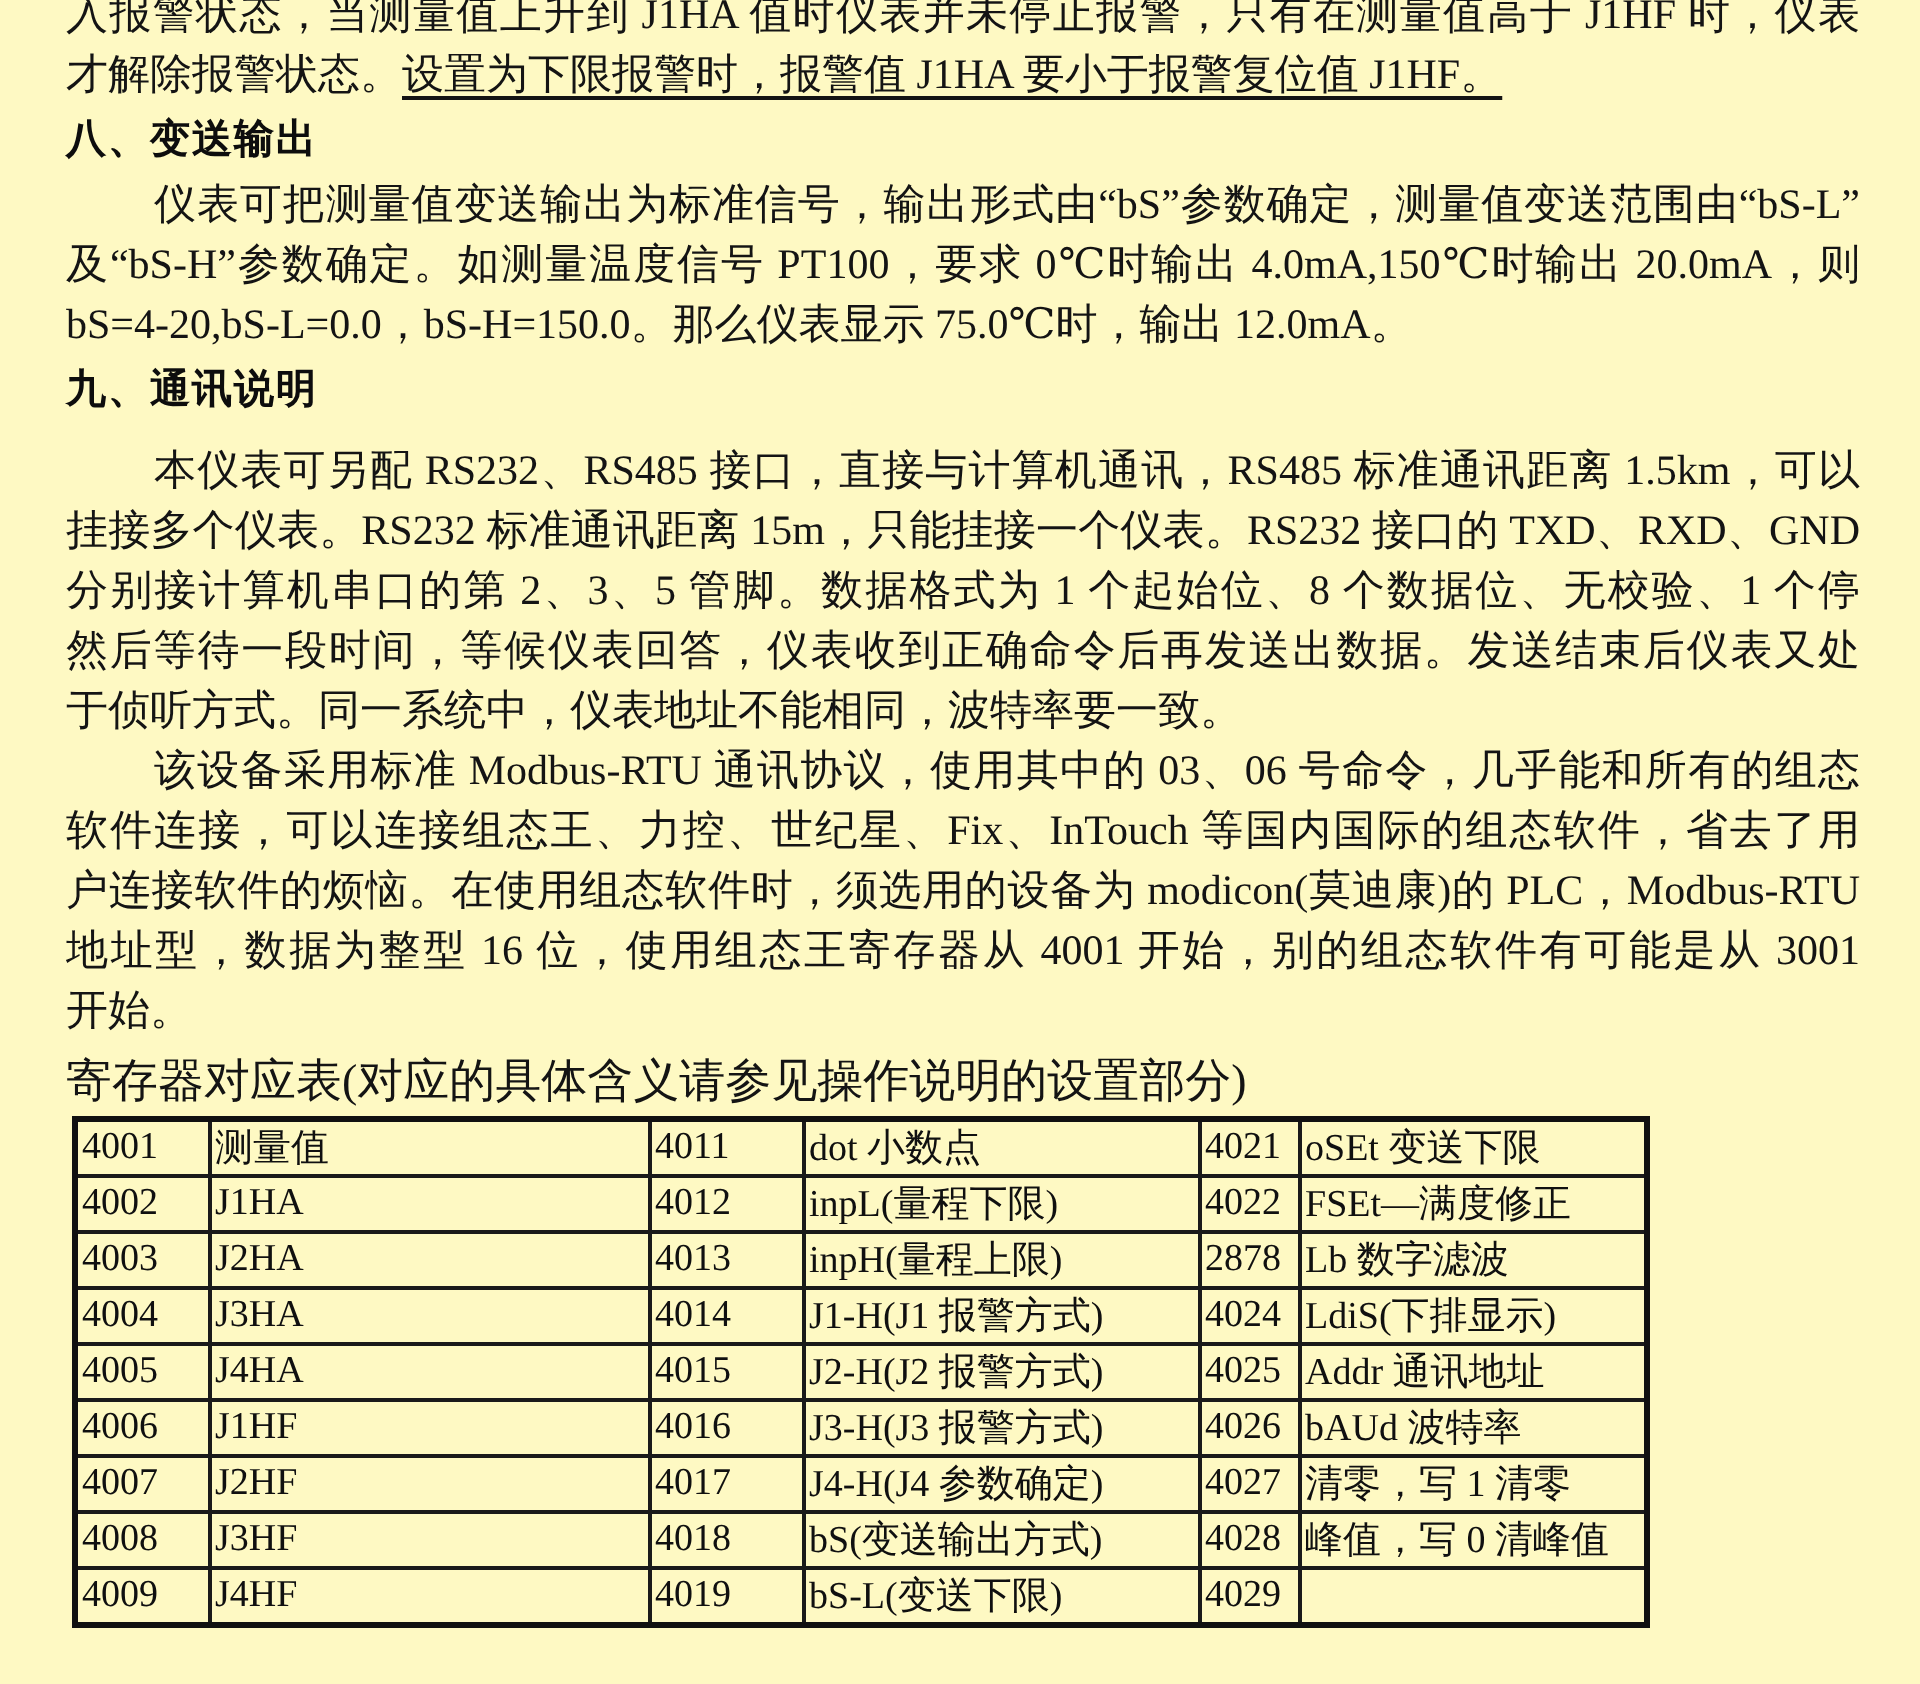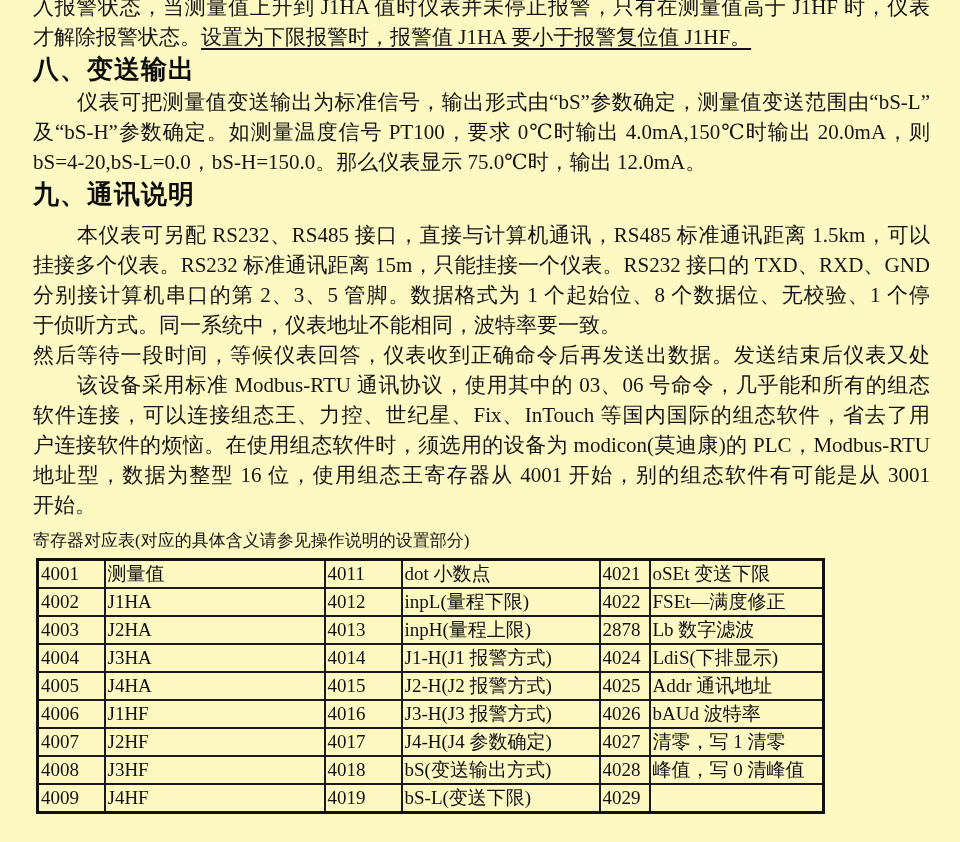--- a/index.html
+++ b/index.html
@@ -28,34 +28,34 @@
     text-align:justify;
     text-align-last:justify;
     overflow:hidden;
   }
   .line.indent{ text-indent:44px; }
   .line.clip-top{ margin-top:-8px; }
   .line.gap{ margin-top:8px; }
   .line.heading{
     font-family:"DejaVu Sans","Liberation Sans",sans-serif;
     font-weight:700;
-    font-size:26px;
+    font-size:20px;
     height:35px;
     line-height:35px;
     letter-spacing:1px;
     color:#0d0d0d;
   }
   .underlined{
     text-decoration:underline;
     text-decoration-thickness:1.5px;
     text-underline-offset:4px;
   }
   .table-caption{
     margin-top:8px;
-    font-size:17px;
+    font-size:23px;
     line-height:26px;
     height:26px;
     white-space:nowrap;
   }
   table.registers{
     margin-top:4px;
     margin-left:3px;
     border-collapse:collapse;
     table-layout:fixed;
     width:786px;
@@ -84,22 +84,22 @@
       <div class="line body justify clip-top">入报警状态，当测量值上升到 J1HA 值时仪表并未停止报警，只有在测量值高于 J1HF 时，仪表</div>
       <div class="line body"><span>才解除报警状态。</span><span class="underlined">设置为下限报警时，报警值 J1HA 要小于报警复位值 J1HF。</span></div>
       <div class="line heading">八、变送输出</div>
       <div class="line body indent justify">仪表可把测量值变送输出为标准信号，输出形式由“bS”参数确定，测量值变送范围由“bS-L”</div>
       <div class="line body justify">及“bS-H”参数确定。如测量温度信号 PT100，要求 0℃时输出 4.0mA,150℃时输出 20.0mA，则</div>
       <div class="line body">bS=4-20,bS-L=0.0，bS-H=150.0。那么仪表显示 75.0℃时，输出 12.0mA。</div>
       <div class="line heading">九、通讯说明</div>
       <div class="line body indent justify gap">本仪表可另配 RS232、RS485 接口，直接与计算机通讯，RS485 标准通讯距离 1.5km，可以</div>
       <div class="line body justify">挂接多个仪表。RS232 标准通讯距离 15m，只能挂接一个仪表。RS232 接口的 TXD、RXD、GND</div>
       <div class="line body justify">分别接计算机串口的第 2、3、5 管脚。数据格式为 1 个起始位、8 个数据位、无校验、1 个停</div>
+      <div class="line body justify">然后等待一段时间，等候仪表回答，仪表收到正确命令后再发送出数据。发送结束后仪表又处</div>
       <div class="line body">于侦听方式。同一系统中，仪表地址不能相同，波特率要一致。</div>
-      <div class="line body justify">然后等待一段时间，等候仪表回答，仪表收到正确命令后再发送出数据。发送结束后仪表又处</div>
       <div class="line body indent justify">该设备采用标准 Modbus-RTU 通讯协议，使用其中的 03、06 号命令，几乎能和所有的组态</div>
       <div class="line body justify">软件连接，可以连接组态王、力控、世纪星、Fix、InTouch 等国内国际的组态软件，省去了用</div>
       <div class="line body justify">户连接软件的烦恼。在使用组态软件时，须选用的设备为 modicon(莫迪康)的 PLC，Modbus-RTU</div>
       <div class="line body justify">地址型，数据为整型 16 位，使用组态王寄存器从 4001 开始，别的组态软件有可能是从 3001</div>
       <div class="line body">开始。</div>
   <div class="table-caption">寄存器对应表(对应的具体含义请参见操作说明的设置部分)</div>
   <table class="registers">
     <colgroup>
       <col class="c-reg1">
           <col class="c-desc1">

